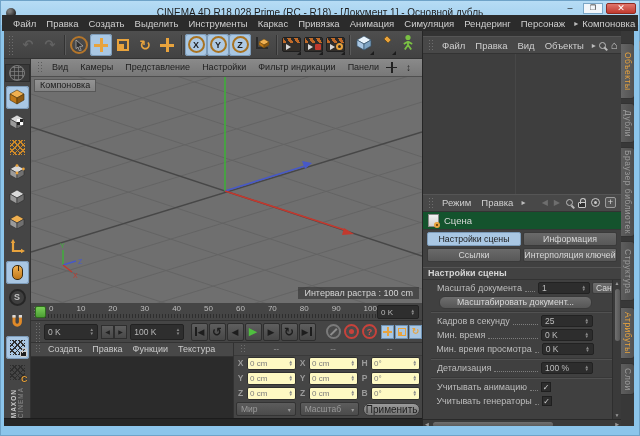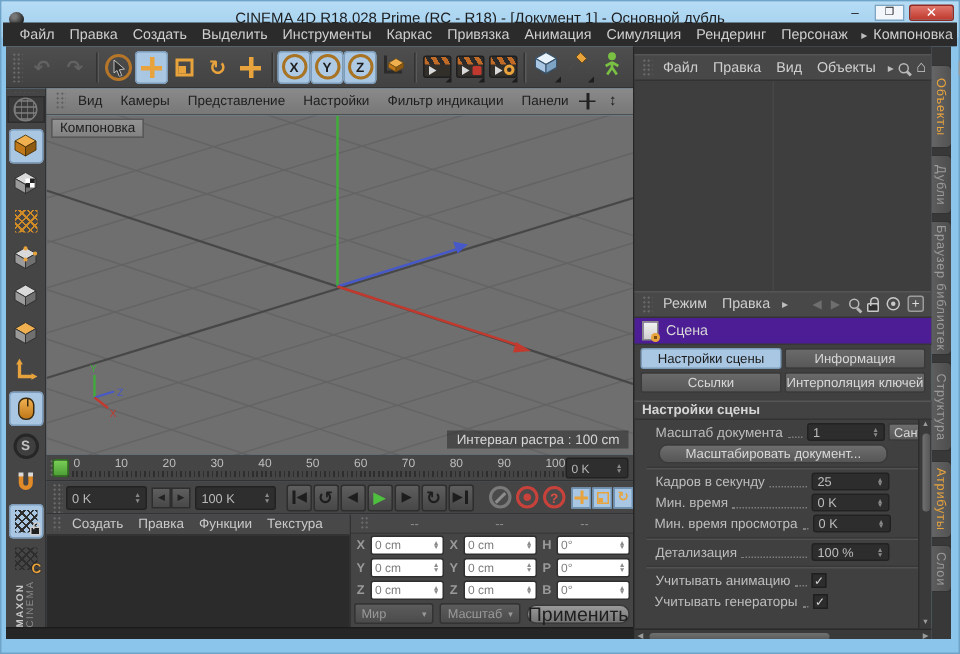--- a/index.html
+++ b/index.html
@@ -120,24 +120,24 @@
   .mm-menu{height:14px;background:#484848;border-bottom:1px solid #333;display:flex;align-items:center;font-size:9px;color:#c9c9c9;padding:0 2px;}
   .mm-menu .mmi{padding:0 5px;white-space:nowrap;}
   .mm-menu .grip{height:10px;width:6px;}
   .mm-body{flex:1;background:#2b2b2b;}
   .coords{flex:1;display:flex;flex-direction:column;padding:0 2px 1px 2px;}
   .coord-head{height:13px;display:flex;align-items:center;font-size:8.5px;color:#8f8f8f;background:#484848;border-bottom:1px solid #3a3a3a;margin:0 -2px;padding:0 4px;}
   .coord-head .grip{height:9px;width:6px;}
   .coord-head .ch{flex:1;text-align:center;}
   .crow{display:flex;align-items:center;height:15px;gap:2px;}
   .cl{width:9px;font-size:8.5px;font-weight:bold;color:#9a9a9a;text-align:center;flex:0 0 auto;}
-  .cf{flex:1;height:13px;background:#ffffff;border:1px solid #303030;border-radius:2px;color:#7d7d7d;font-size:8px;display:flex;align-items:center;justify-content:space-between;padding:0 2px;min-width:0;}
+  .cf{flex:1;height:13px;background:#fef9c3;border:1px solid #303030;border-radius:2px;color:#7d7d7d;font-size:8px;display:flex;align-items:center;justify-content:space-between;padding:0 2px;min-width:0;}
   .cbot{display:flex;align-items:center;gap:4px;height:15px;margin-top:1px;}
   .dd{flex:1;height:14px;background:linear-gradient(#5c5c5c,#4b4b4b);border:1px solid #333;border-radius:2px;color:#9a9a9a;font-size:8.5px;display:flex;align-items:center;justify-content:space-between;padding:0 4px;}
-  .applybtn{flex:1.1;height:13px;background:linear-gradient(#9a9a9a,#747474);border:1px solid #3a3a3a;border-radius:7px;color:#1e1e1e;font-size:13px;display:flex;align-items:center;justify-content:center;}
+  .applybtn{flex:1.1;height:13px;background:linear-gradient(#9a9a9a,#747474);border:1px solid #3a3a3a;border-radius:7px;color:#1e1e1e;font-size:10px;display:flex;align-items:center;justify-content:center;}
 
   
   .statusbar{position:absolute;left:3px;top:417px;width:418px;height:10px;background:#262626;border-top:1px solid #1c1c1c;}
 
   
   .rpanel{position:absolute;left:421px;top:30px;width:199px;height:397px;background:#404040;border-left:1px solid #262626;display:flex;flex-direction:column;}
   .rp-top{height:5px;background:#333;}
   .pmenu{height:18px;background:#484848;border-top:1px solid #555;border-bottom:1px solid #333;display:flex;align-items:center;font-size:9.5px;color:#cfcfcf;padding:0 3px;flex:0 0 auto;}
   .pmenu .mmi{padding:0 5px;white-space:nowrap;}
   .pmenu .grip{height:12px;width:7px;}
@@ -146,21 +146,21 @@
   .homeI{color:#c9c9c9;font-size:11px;line-height:10px;}
   .ovalI{width:11px;height:7px;border:1px solid #c9c9c9;border-radius:50%;}
   .plusbox{width:11px;height:11px;border:1px solid #9c9c9c;background:#555;color:#ddd;font-size:9px;line-height:9px;text-align:center;border-radius:2px;}
   .lockI{width:8px;height:6px;background:#2f2f2f;border:1px solid #c9c9c9;border-radius:1px;position:relative;margin-top:4px;}
   .lockI::before{content:"";position:absolute;left:1px;top:-5px;width:4px;height:5px;border:1px solid #c9c9c9;border-bottom:none;border-radius:3px 3px 0 0;}
   .targetI{width:9px;height:9px;border:1.5px solid #c9c9c9;border-radius:50%;display:flex;align-items:center;justify-content:center;}
   .targetI::after{content:"";width:3px;height:3px;background:#c9c9c9;border-radius:50%;}
   .histI{color:#6e6e6e;font-size:8px;letter-spacing:1px;}
   .om-body{flex:1;background:#3e3e3e;position:relative;min-height:0;}
   .om-body::before{content:"";position:absolute;left:92px;top:0;bottom:0;width:1px;background:#474747;}
-  .scenerow{height:18px;display:flex;align-items:center;gap:5px;padding:0 5px;background:#4c1d95;border-bottom:1px solid #363636;flex:0 0 auto;}
+  .scenerow{height:18px;display:flex;align-items:center;gap:5px;padding:0 5px;background:#14532d;border-bottom:1px solid #363636;flex:0 0 auto;}
   .scene-ico{width:11px;height:13px;background:linear-gradient(#f2f2f2,#cfcfcf);border:1px solid #8a8a8a;position:relative;flex:0 0 auto;}
   .scene-ico::after{content:"";position:absolute;right:-2px;bottom:-2px;width:6px;height:6px;background:radial-gradient(circle,#7a4d10 25%,#e8a33d 30%);border-radius:50%;}
   .scenename{font-size:9.5px;color:#d8d8d8;}
   .amtabs{display:grid;grid-template-columns:1fr 1fr;gap:2px;padding:2px 4px 3px 4px;flex:0 0 auto;}
   .amtab{height:14px;background:linear-gradient(#6a6a6a,#585858);border:1px solid #3a3a3a;border-radius:2px;color:#d8d8d8;font-size:8.8px;display:flex;align-items:center;justify-content:center;white-space:nowrap;overflow:hidden;}
   .amtab.on{background:#a9c7e3;color:#1b1b1b;border-color:#7d9cba;}
   .sectionhdr{height:13px;background:#424242;border-top:1px solid #555;border-bottom:1px solid #333;color:#d5d5d5;font-size:9px;font-weight:bold;display:flex;align-items:center;padding-left:5px;flex:0 0 auto;}
   .attrarea{flex:1;position:relative;min-height:0;overflow:hidden;}
   .attrrows{position:absolute;left:0;top:0;right:9px;bottom:0;overflow:hidden;padding-top:2px;}
   .arow{display:flex;align-items:center;height:13px;padding-left:14px;margin-bottom:1px;justify-content:center;}

